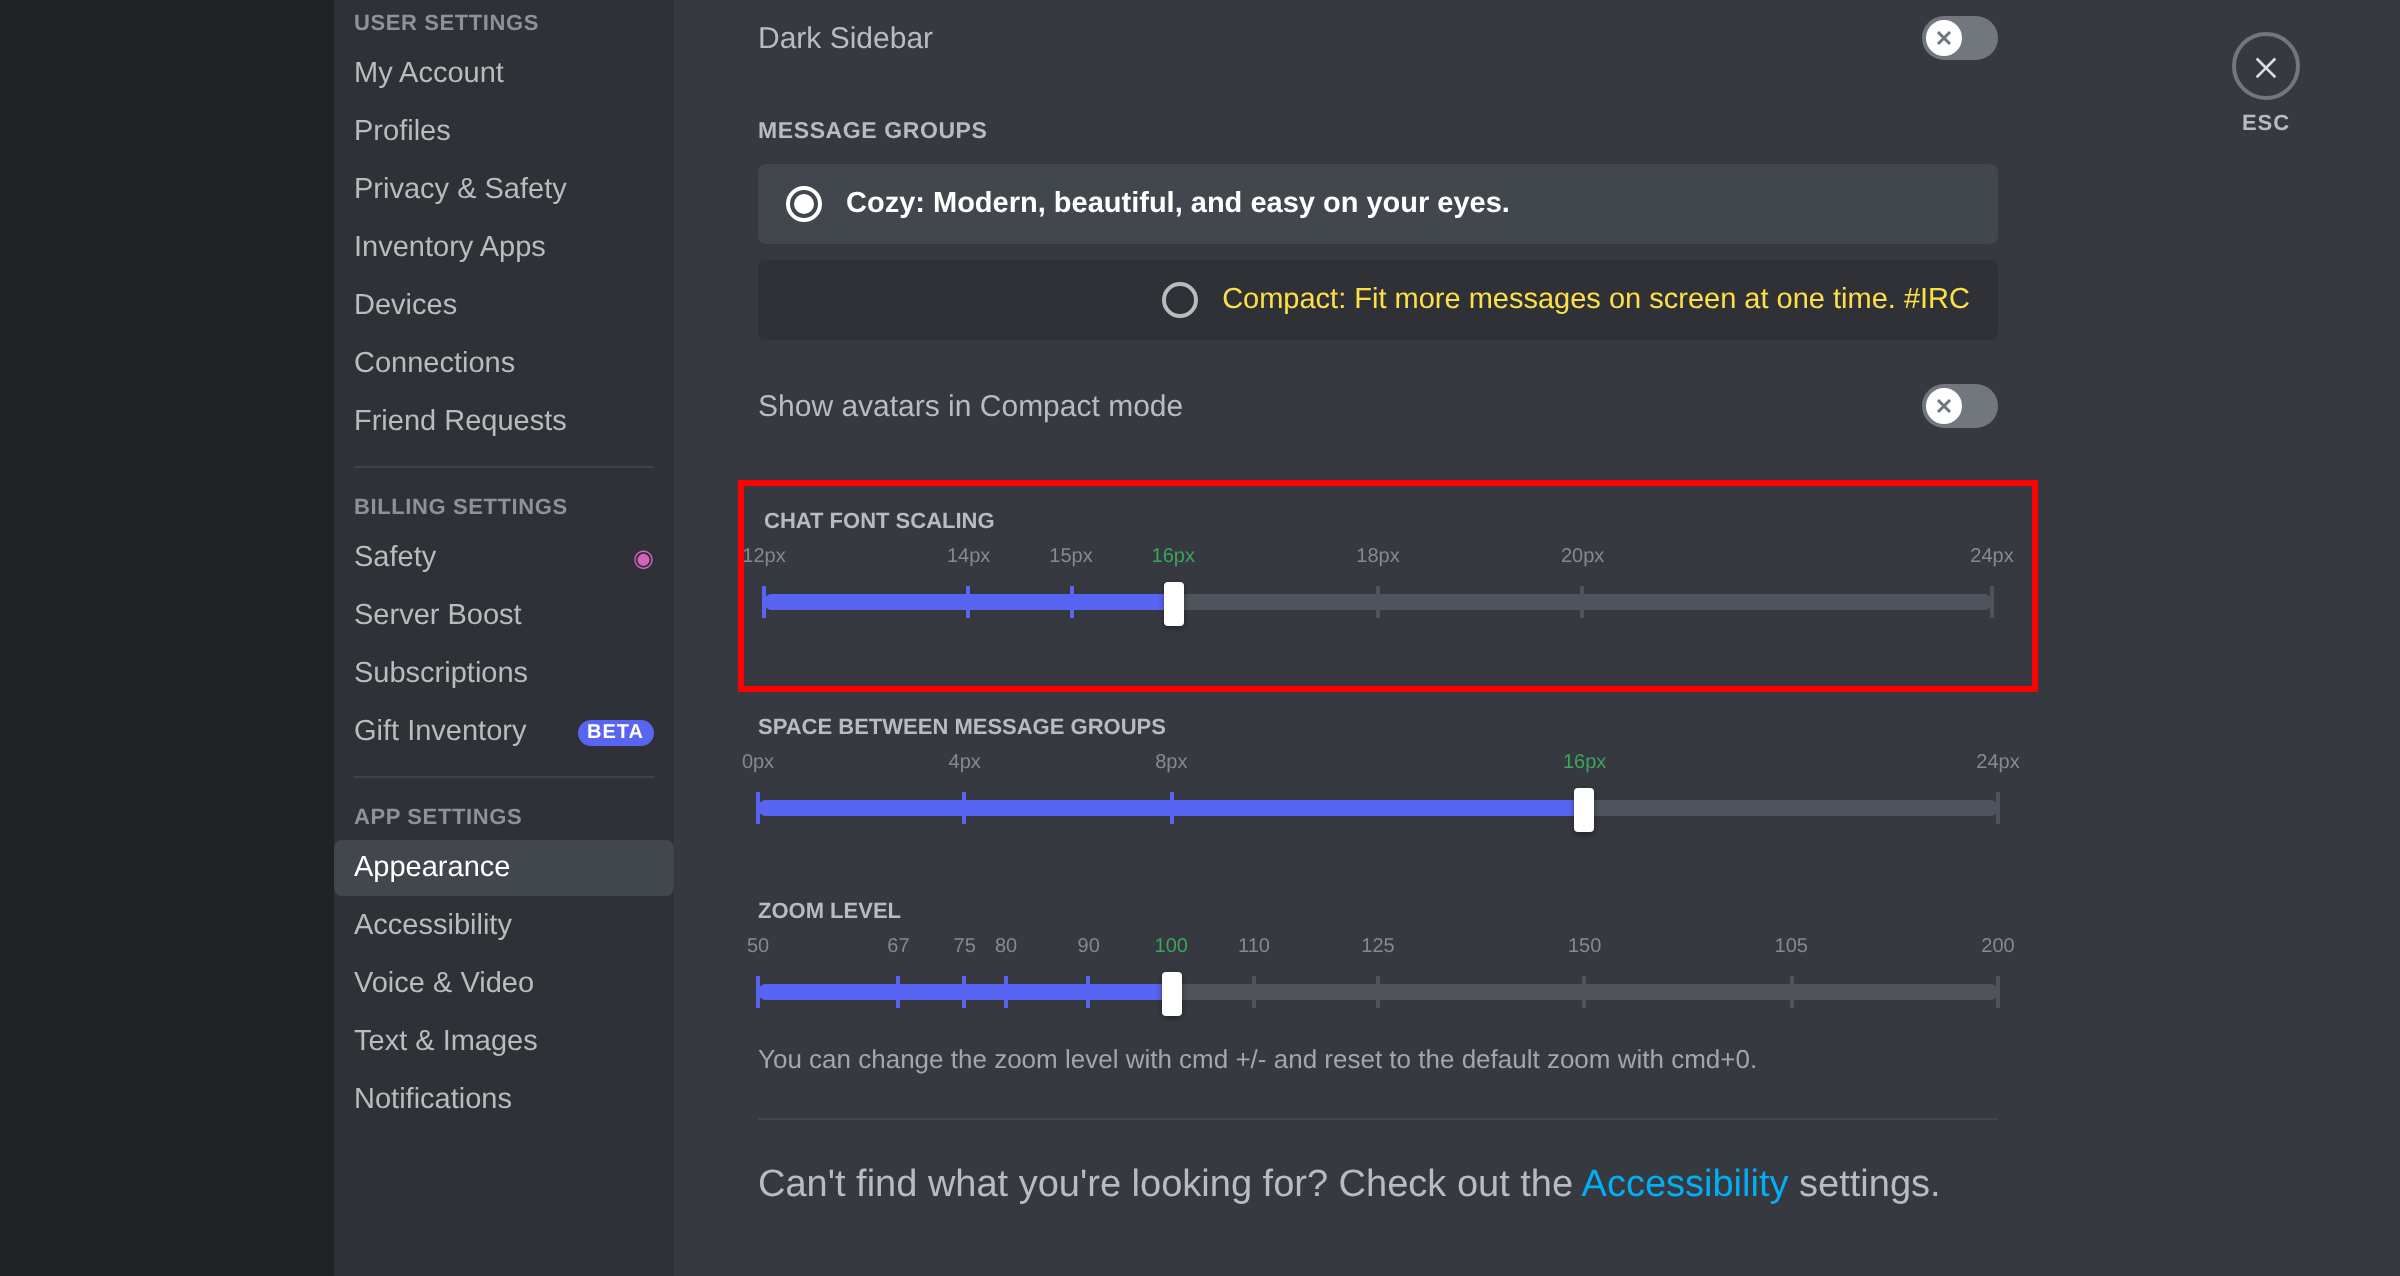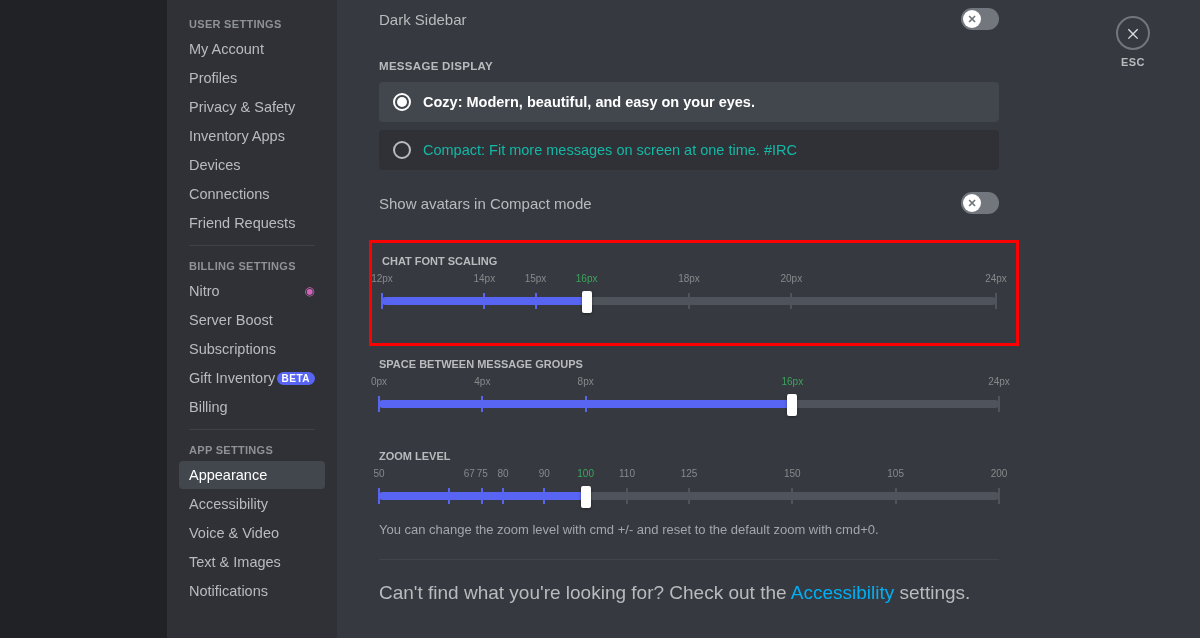--- a/index.html
+++ b/index.html
@@ -10,21 +10,21 @@
   width: 1200px;
   height: 638px;
   overflow: hidden;
   position: relative;
 }
 .layout { display: flex; height: 100%; }
 .left-pad { width: 167px; background: #202225; }
 .sidebar {
   width: 170px;
   background: #2f3136;
-  padding: 12px;
+  padding: 0;
   overflow-y: auto;
 }
 .sidebar::-webkit-scrollbar { width: 0; }
 .sb-header {
   font-size: 11px;
   font-weight: 700;
   color: #8e9297;
   padding: 6px 10px 4px 10px;
   letter-spacing: 0.3px;
 }
@@ -108,21 +108,21 @@
   border-radius: 4px;
   padding: 11px 14px;
   margin-bottom: 8px;
   display: flex;
   align-items: center;
   gap: 12px;
   cursor: pointer;
   font-size: 14.5px;
 }
 .radio-card.selected { background: #42464d; color: #fff; font-weight: 600; }
-.radio-card:not(.selected) { color: #14b8a6; }
+.radio-card:not(.selected) { color: #fde047; justify-content: flex-end; }
 .radio-outer {
   width: 18px; height: 18px; border-radius: 50%;
   border: 2px solid #b9bbbe;
   display: flex; align-items: center; justify-content: center;
   flex-shrink: 0;
 }
 .radio-card.selected .radio-outer { border-color: #fff; }
 .radio-inner { width: 10px; height: 10px; border-radius: 50%; background: #fff; }
 .highlight-box {
   border: 3px solid #ff0000;
@@ -205,35 +205,32 @@
       </div>
       <div class="sb-item">
         <span>Connections</span>
       </div>
       <div class="sb-item">
         <span>Friend Requests</span>
       </div>
       <div class="sb-divider"></div>
       <div class="sb-header">BILLING SETTINGS</div>
       <div class="sb-item">
-        <span>Nitro</span>
+        <span>Safety</span>
         <span class="nitro-icon">◉</span>
       </div>
       <div class="sb-item">
         <span>Server Boost</span>
       </div>
       <div class="sb-item">
         <span>Subscriptions</span>
       </div>
       <div class="sb-item">
         <span>Gift Inventory</span>
         <span class="beta-badge">BETA</span>
-      </div>
-      <div class="sb-item">
-        <span>Billing</span>
       </div>
       <div class="sb-divider"></div>
       <div class="sb-header">APP SETTINGS</div>
       <div class="sb-item active">
         <span>Appearance</span>
       </div>
       <div class="sb-item">
         <span>Accessibility</span>
       </div>
       <div class="sb-item">
@@ -259,21 +256,21 @@
     </div>
 
     <div class="content-inner">
       <div class="row">
         <div class="row-label">Dark Sidebar</div>
         <div class="toggle off">
           <div class="knob">✕</div>
         </div>
       </div>
 
-      <div class="section-header">MESSAGE DISPLAY</div>
+      <div class="section-header">MESSAGE GROUPS</div>
 
       <div class="radio-card selected">
         <div class="radio-outer">
             <div class="radio-inner"></div>
           </div>
         <span>Cozy: Modern, beautiful, and easy on your eyes.</span>
       </div>
 
       <div class="radio-card">
         <div class="radio-outer"></div>
@@ -335,21 +332,21 @@
             </div>
             <div class="slider-thumb" style="left: 66.67%;"></div>
           </div>
       </div>
 
       <div class="slider-section" style="margin-top:26px;">
         <div class="slider-header">ZOOM LEVEL</div>
         <div id="slider-zoom" class="slider-container">
             <div class="slider-labels">
               <div class="slider-label" style="left: 0%;">50</div>
-              <div class="slider-label" style="left: 11.33%; margin-left: 20px;">67</div>
+              <div class="slider-label" style="left: 11.33%;">67</div>
               <div class="slider-label" style="left: 16.67%;">75</div>
               <div class="slider-label" style="left: 20%;">80</div>
               <div class="slider-label" style="left: 26.67%;">90</div>
               <div class="slider-label current" style="left: 33.33%;">100</div>
               <div class="slider-label" style="left: 40%;">110</div>
               <div class="slider-label" style="left: 50%;">125</div>
               <div class="slider-label" style="left: 66.67%;">150</div>
               <div class="slider-label" style="left: 83.33%;">105</div>
               <div class="slider-label" style="left: 100%;">200</div>
             </div>

